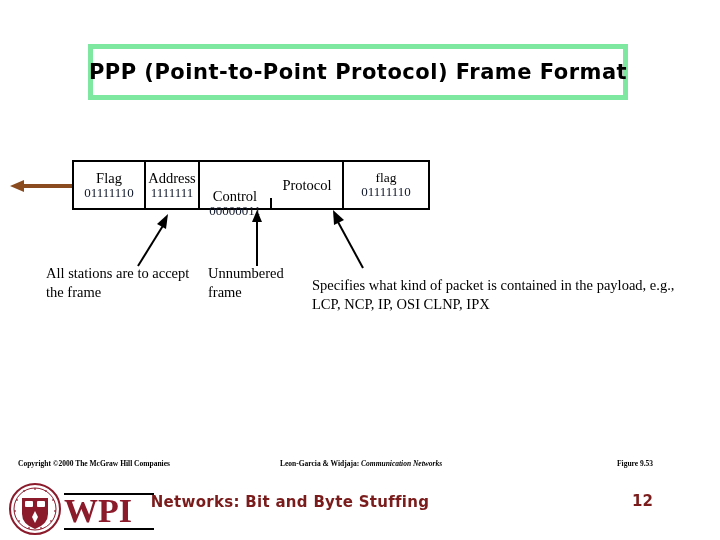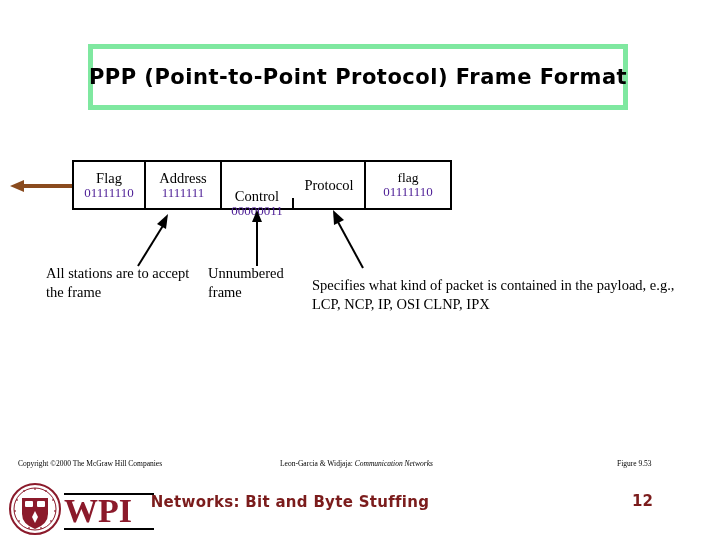--- a/index.html
+++ b/index.html
@@ -14,21 +14,21 @@
     overflow: hidden;
     font-family: "Liberation Serif", "DejaVu Serif", serif;
   }
 
   
   #title-box {
     position: absolute;
     left: 88px;
     top: 44px;
     width: 540px;
-    height: 66px;
+    height: 56px;
     border: 5px solid #7fe8a0;
     background: #ffffff;
     box-sizing: border-box;
     display: flex;
     align-items: center;
     justify-content: center;
   }
   #title-text {
     font-family: "DejaVu Sans", sans-serif;
     font-weight: bold;
@@ -69,28 +69,28 @@
     padding: 0 3px;
     line-height: 1.02;
   }
   .cell-name {
     font-size: 14.5px;
     color: #000000;
     white-space: nowrap;
   }
   .cell-bits {
     font-size: 13px;
-    color: #4c1d95;
+    color: #0f172a;
     white-space: nowrap;
   }
   .cell-name.small {
     font-size: 13.5px;
   }
   .w-flag      { width: 72px; }
-  .w-address   { width: 76px; }
+  .w-address   { width: 54px; }
   .w-control   { width: 72px; margin-top: 36px; }
   .w-protocol  { width: 72px; }
   .w-info      { width: 118px; }
   .w-crc       { width: 92px; }
   .w-flag2     { width: 86px; }
 
   
   .leader { position: absolute; }
 
   
@@ -103,20 +103,21 @@
   #annot-stations { left: 46px;  top: 264px; width: 160px; }
   #annot-unnum    { left: 208px; top: 264px; width: 96px; }
   #annot-protocol { left: 312px; top: 276px; width: 372px; }
 
   
   .footer-note {
     position: absolute;
     font-size: 7.5px;
     color: #000000;
     white-space: nowrap;
+    font-weight: bold;
   }
   #copyright  { left: 18px;  top: 459px; }
   #attribution{ left: 280px; top: 459px; }
   #figure-num { left: 617px; top: 459px; }
   #attribution .ital { font-style: italic; }
 
   
   #wpi-logo {
     position: absolute;
     left: 8px;

